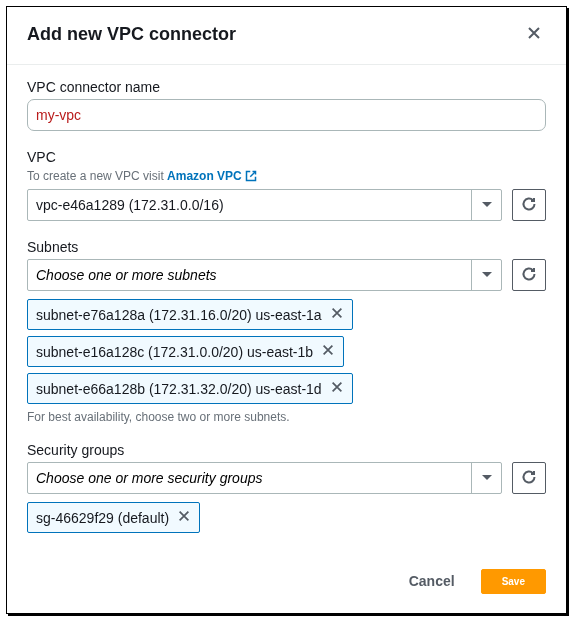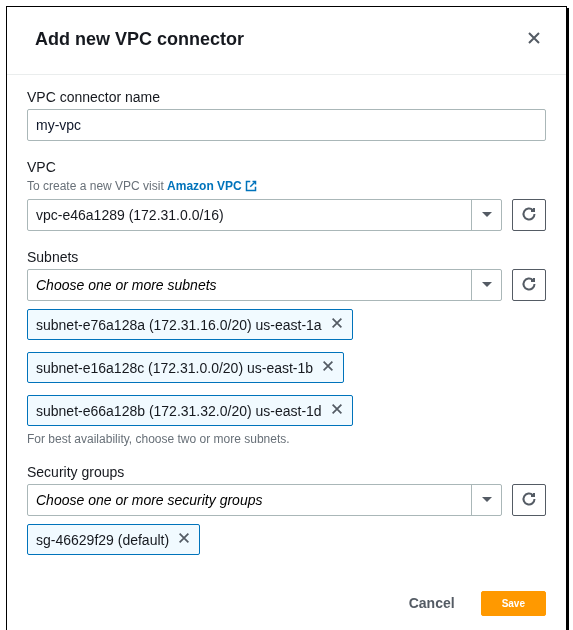--- a/index.html
+++ b/index.html
@@ -19,21 +19,21 @@
   .header {
     display: flex;
     align-items: center;
     justify-content: space-between;
     padding: 14px 20px 16px 20px;
     border-bottom: 1px solid #eaeded;
   }
   .header h1 {
     font-size: 18px;
     font-weight: 700;
-    margin: 8px;
+    margin: 0;
     color: #16191f;
   }
   .close-btn {
     background: none;
     border: none;
     padding: 4px;
     cursor: pointer;
     color: #545b64;
     display: flex;
   }
@@ -62,24 +62,24 @@
     text-decoration: none;
   }
   .ext-icon {
     display: inline-flex;
     vertical-align: -2px;
     color: #0073bb;
   }
   .text-input {
     width: 100%;
     border: 1px solid #aab7b8;
-    border-radius: 2px;
+    border-radius: 7px;
     padding: 5px 8px;
     font-size: 14px;
-    color: #0f172a;
+    color: #b91c1c;
     height: 32px;
   }
   .field-group { margin-bottom: 18px; }
   .select-row {
     display: flex;
     gap: 10px;
     align-items: stretch;
   }
   .select-wrap {
     position: relative;
@@ -122,21 +122,21 @@
     cursor: pointer;
     display: flex;
     align-items: center;
     justify-content: center;
     color: #545b64;
   }
   .tokens {
     margin-top: 8px;
     display: flex;
     flex-direction: column;
-    gap: 12px;
+    gap: 6px;
     align-items: flex-start;
   }
   .token {
     display: inline-flex;
     align-items: center;
     gap: 6px;
     border: 1px solid #0073bb;
     border-radius: 2px;
     background: #f1faff;
     padding: 4px 6px 4px 8px;

